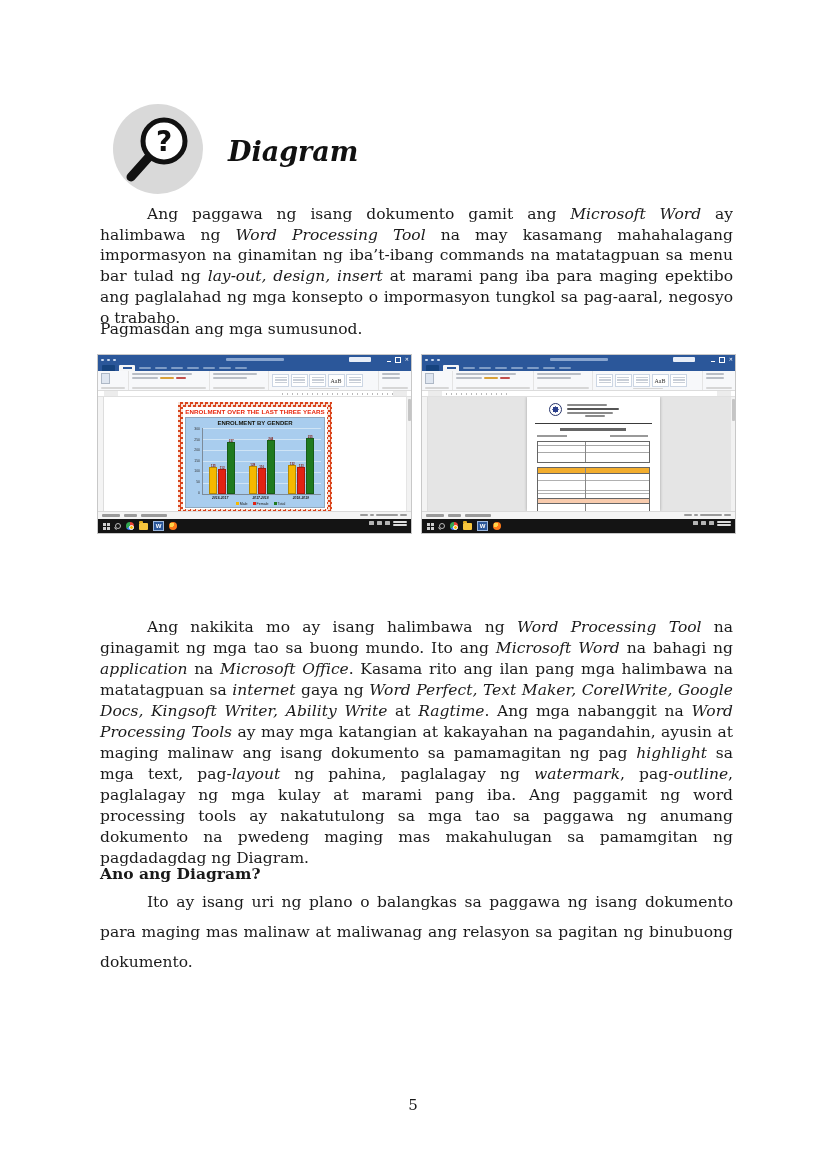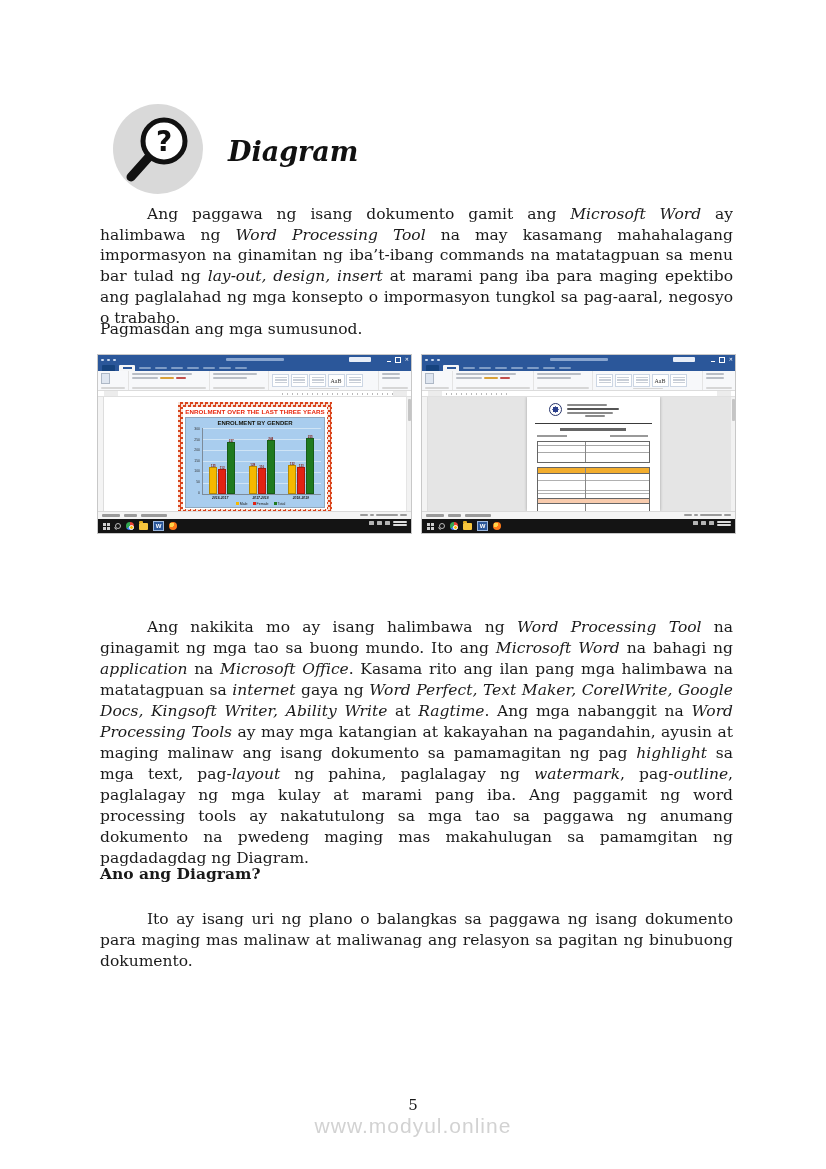--- a/index.html
+++ b/index.html
@@ -12,21 +12,21 @@
                 font-weight:bold;font-style:italic;color:#111;}
 
   
   .para{position:absolute;left:100px;width:633px;font-size:15.5px;line-height:20.7px;
         text-align:justify;margin:0;}
   .indent{text-indent:47px;}
   .p-intro{top:204px;}
   .p-observe{top:319px;text-align:left;}
   .p-body{top:617px;line-height:21px;}
   .h-diagram{position:absolute;left:100px;top:864px;margin:0;font-size:15.5px;font-weight:bold;}
-  .p-diagram{top:909px;line-height:21px;}
+  .p-diagram{top:887px;line-height:30px;}
 
   ul.bullets{position:absolute;left:118px;top:531px;width:580px;margin:0;padding:0 0 0 34px;
              font-size:15.5px;line-height:21.5px;}
   ul.bullets li{margin:0;padding:0;}
 
   
   .pageno{position:absolute;left:0;top:1096px;width:100%;text-align:center;font-size:15px;}
   .watermark{position:absolute;left:0;top:1114px;width:100%;text-align:center;
              font-family:"Liberation Sans",sans-serif;font-size:21px;color:#d2d2d2;
              letter-spacing:1px;}
@@ -540,15 +540,14 @@
     </div>
   </div>
 
 
   <p class="para indent p-body"><span>Ang nakikita mo ay isang halimbawa ng </span><span style="font-style: italic;">Word Processing Tool</span><span> na ginagamit ng mga tao sa buong mundo. Ito ang </span><span style="font-style: italic;">Microsoft Word</span><span> na bahagi ng </span><span style="font-style: italic;">application</span><span> na </span><span style="font-style: italic;">Microsoft Office</span><span>. Kasama rito ang ilan pang mga halimbawa na matatagpuan sa </span><span style="font-style: italic;">internet</span><span> gaya ng </span><span style="font-style: italic;">Word Perfect, Text Maker, CorelWrite, Google Docs, Kingsoft Writer, Ability Write</span><span> at </span><span style="font-style: italic;">Ragtime</span><span>. Ang mga nabanggit na </span><span style="font-style: italic;">Word Processing Tools</span><span> ay may mga katangian at kakayahan na pagandahin, ayusin at maging malinaw ang isang dokumento sa pamamagitan ng pag </span><span style="font-style: italic;">highlight</span><span> sa mga text, pag-</span><span style="font-style: italic;">layout</span><span> ng pahina, paglalagay ng </span><span style="font-style: italic;">watermark</span><span>, pag-</span><span style="font-style: italic;">outline</span><span>, paglalagay ng mga kulay at marami pang iba. Ang paggamit ng word processing tools ay nakatutulong sa mga tao sa paggawa ng anumang dokumento na pwedeng maging mas makahulugan sa pamamgitan ng pagdadagdag ng Diagram.</span></p>
 
   <h2 class="h-diagram">Ano ang Diagram?</h2>
   <p class="para indent p-diagram">Ito ay isang uri ng plano o balangkas sa paggawa ng isang dokumento para maging mas malinaw at maliwanag ang relasyon sa pagitan ng binubuong dokumento.</p>
 
   <div class="pageno">5</div>
-  <div class="watermark">www.modyul.online</div>
 
 </div>
 
 </body></html>

